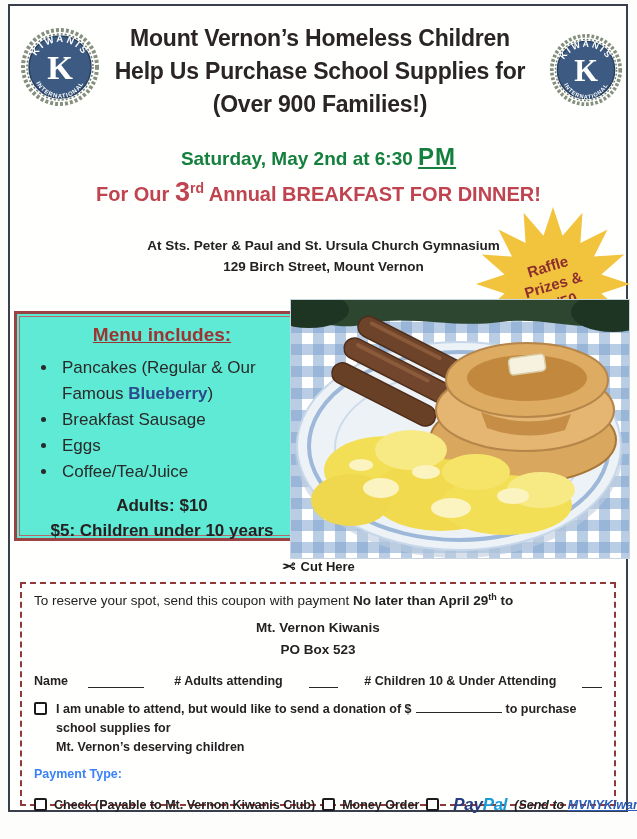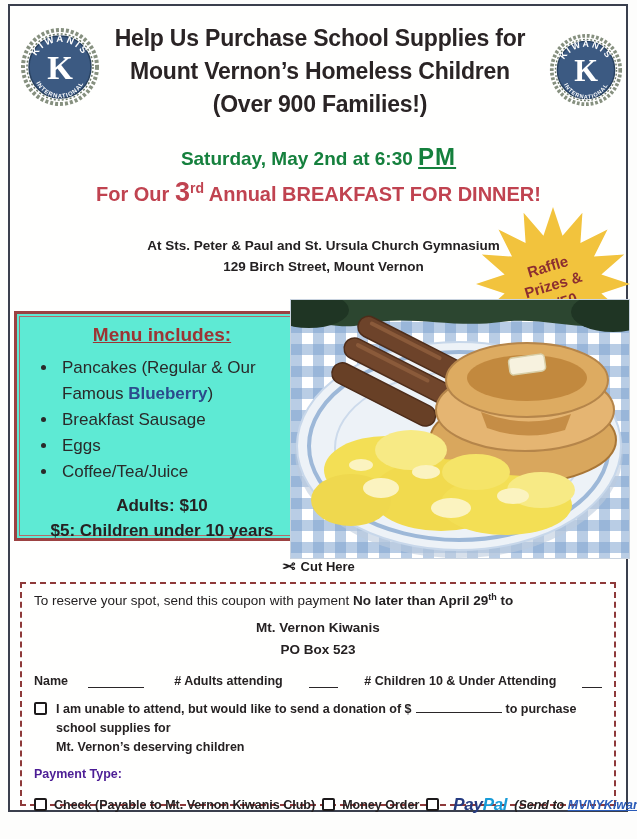--- a/index.html
+++ b/index.html
@@ -81,21 +81,21 @@
   .blank { display:inline-block; border-bottom:1.5px solid #2a2628; height:13px; }
   .b-name { width:148px; } .b-adults { width:78px; margin:0 6px; } .b-child { width:52px; margin-left:6px; }
   .gap-a { margin-left:10px; } 
   .c-donate { display:flex; gap:9px; font-weight:bold; font-size:12.5px; margin-top:12px; line-height:19px; }
   .cbx {
     width:13px; height:13px; border:2px solid #1d1a1b; border-radius:2px;
     display:inline-block; flex:none; background:#fff;
   }
   .c-donate .cbx { margin-top:2px; }
   .b-donation { width:86px; margin:0 4px; }
-  .c-paytype { margin-top:10px; color:#4c1d95; font-weight:bold; font-size:12.5px; }
+  .c-paytype { margin-top:10px; color:#3b82f6; font-weight:bold; font-size:12.5px; }
   .c-payrow { display:flex; align-items:center; gap:7px; font-weight:bold; font-size:12.5px; margin-top:13px; white-space:nowrap; }
   .pp-word { font-style:italic; font-weight:bold; font-size:17px; letter-spacing:-0.3px; }
   .pp-navy { color:#253b80; } .pp-blue { color:#179bd7; }
   .send-to { font-style:italic; font-weight:bold; font-size:12.5px; color:#242122; }
   .send-to a { color:#2a5bb8; font-style:italic; }
 </style>
 </head>
 <body>
 
 <div class="page">
@@ -129,22 +129,22 @@
     <text font-size="9.5" font-weight="bold" fill="#ffffff" letter-spacing="2.5" font-family="Liberation Sans, sans-serif">
       <textPath href="#arcTopR" startOffset="50%" text-anchor="middle">KIWANIS</textPath>
     </text>
     <text font-size="6" font-weight="bold" fill="#ffffff" letter-spacing="0.8" font-family="Liberation Sans, sans-serif">
       <textPath href="#arcBotR" startOffset="50%" text-anchor="middle">INTERNATIONAL</textPath>
     </text>
     <text x="40" y="52" font-size="33" font-weight="bold" fill="#ffffff" text-anchor="middle" font-family="Liberation Serif, serif">K</text>
   </svg>
 
   <div class="title">
+    <div>Mount Vernon’s Homeless Children</div>
     <div>Help Us Purchase School Supplies for</div>
-    <div>Mount Vernon’s Homeless Children</div>
     <div>(Over 900 Families!)</div>
   </div>
 
   <div class="event">
     <div class="ev-date"><span>Saturday, May 2nd at 6:30 </span><span class="pm">PM</span></div>
     <div class="ev-annual"><span>For Our </span><span class="num">3</span><span class="ord">rd</span><span> Annual BREAKFAST FOR DINNER!</span></div>
   </div>
 
   <div class="venue">
     <div>At Sts. Peter &amp; Paul and St. Ursula Church Gymnasium</div>

